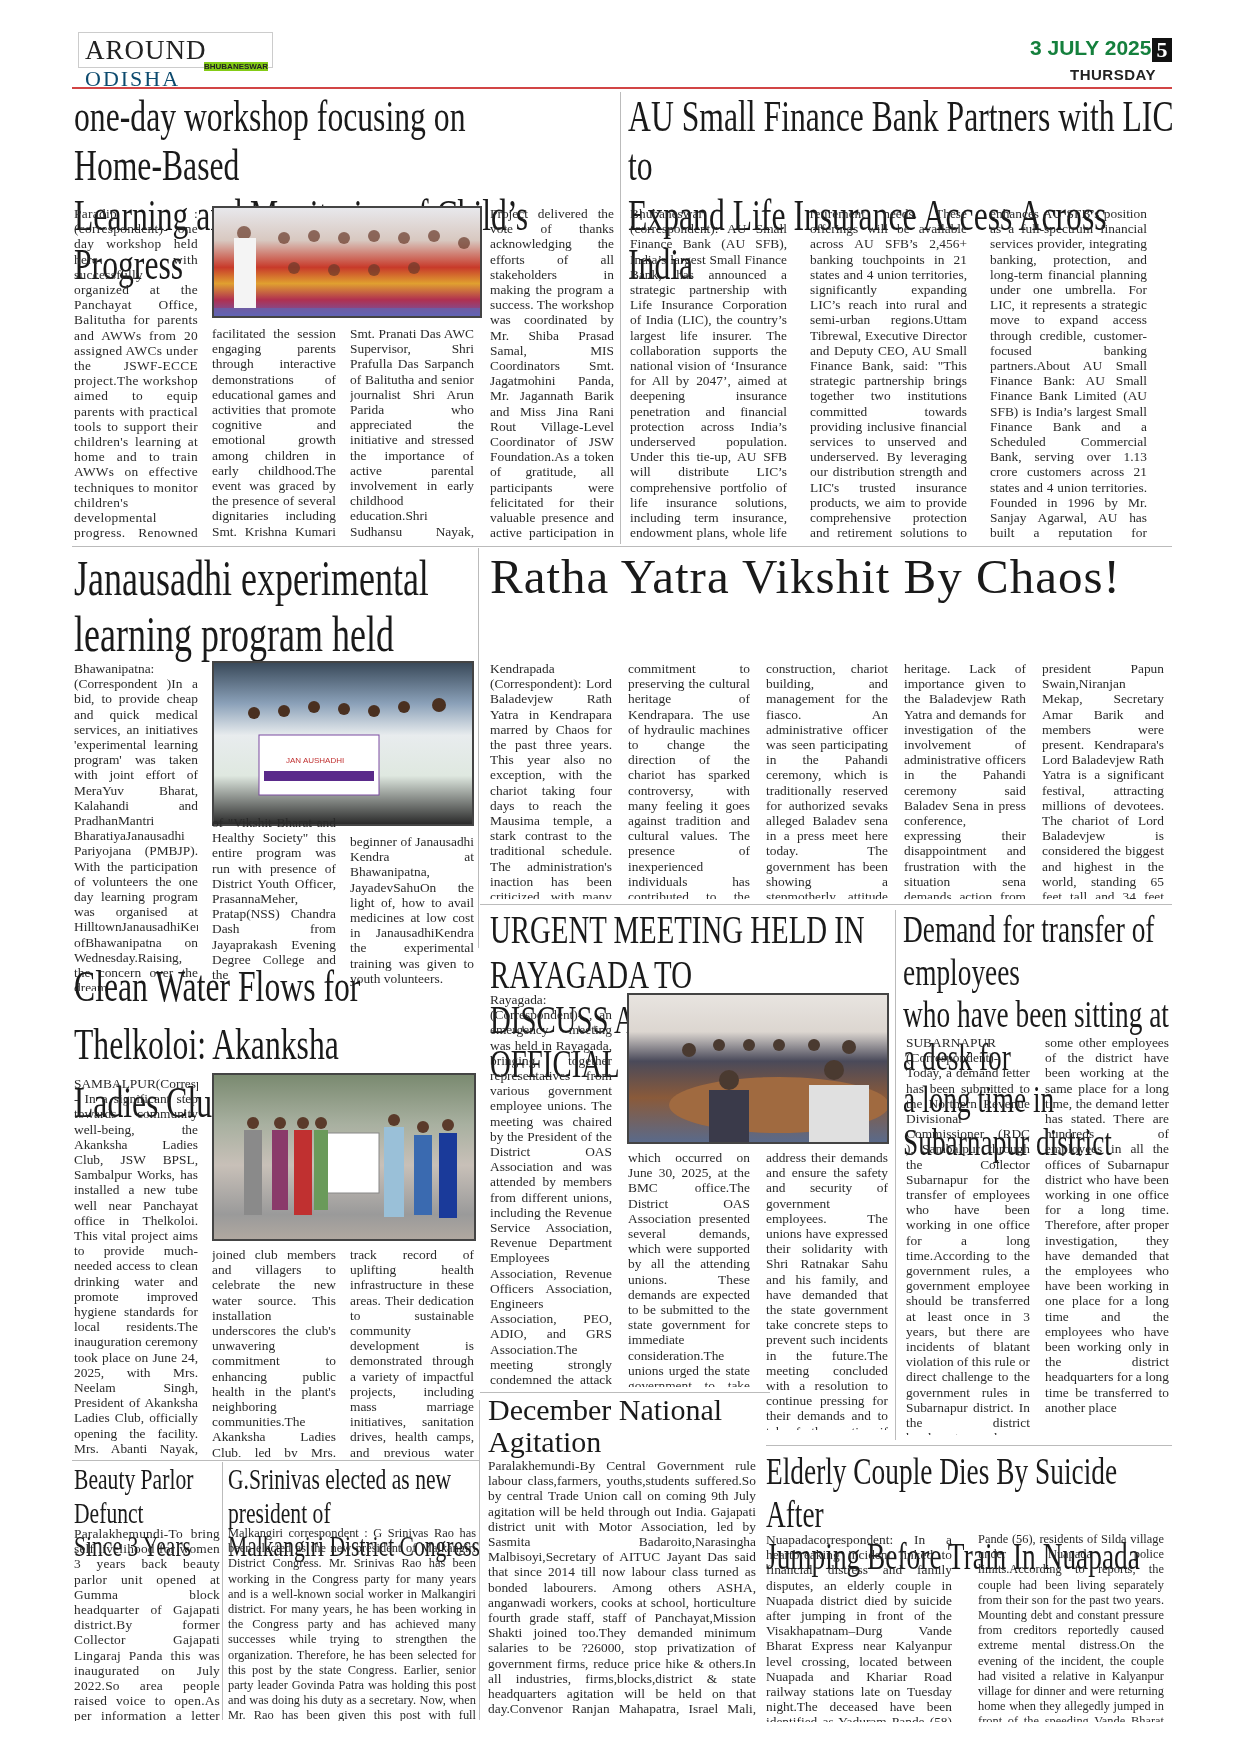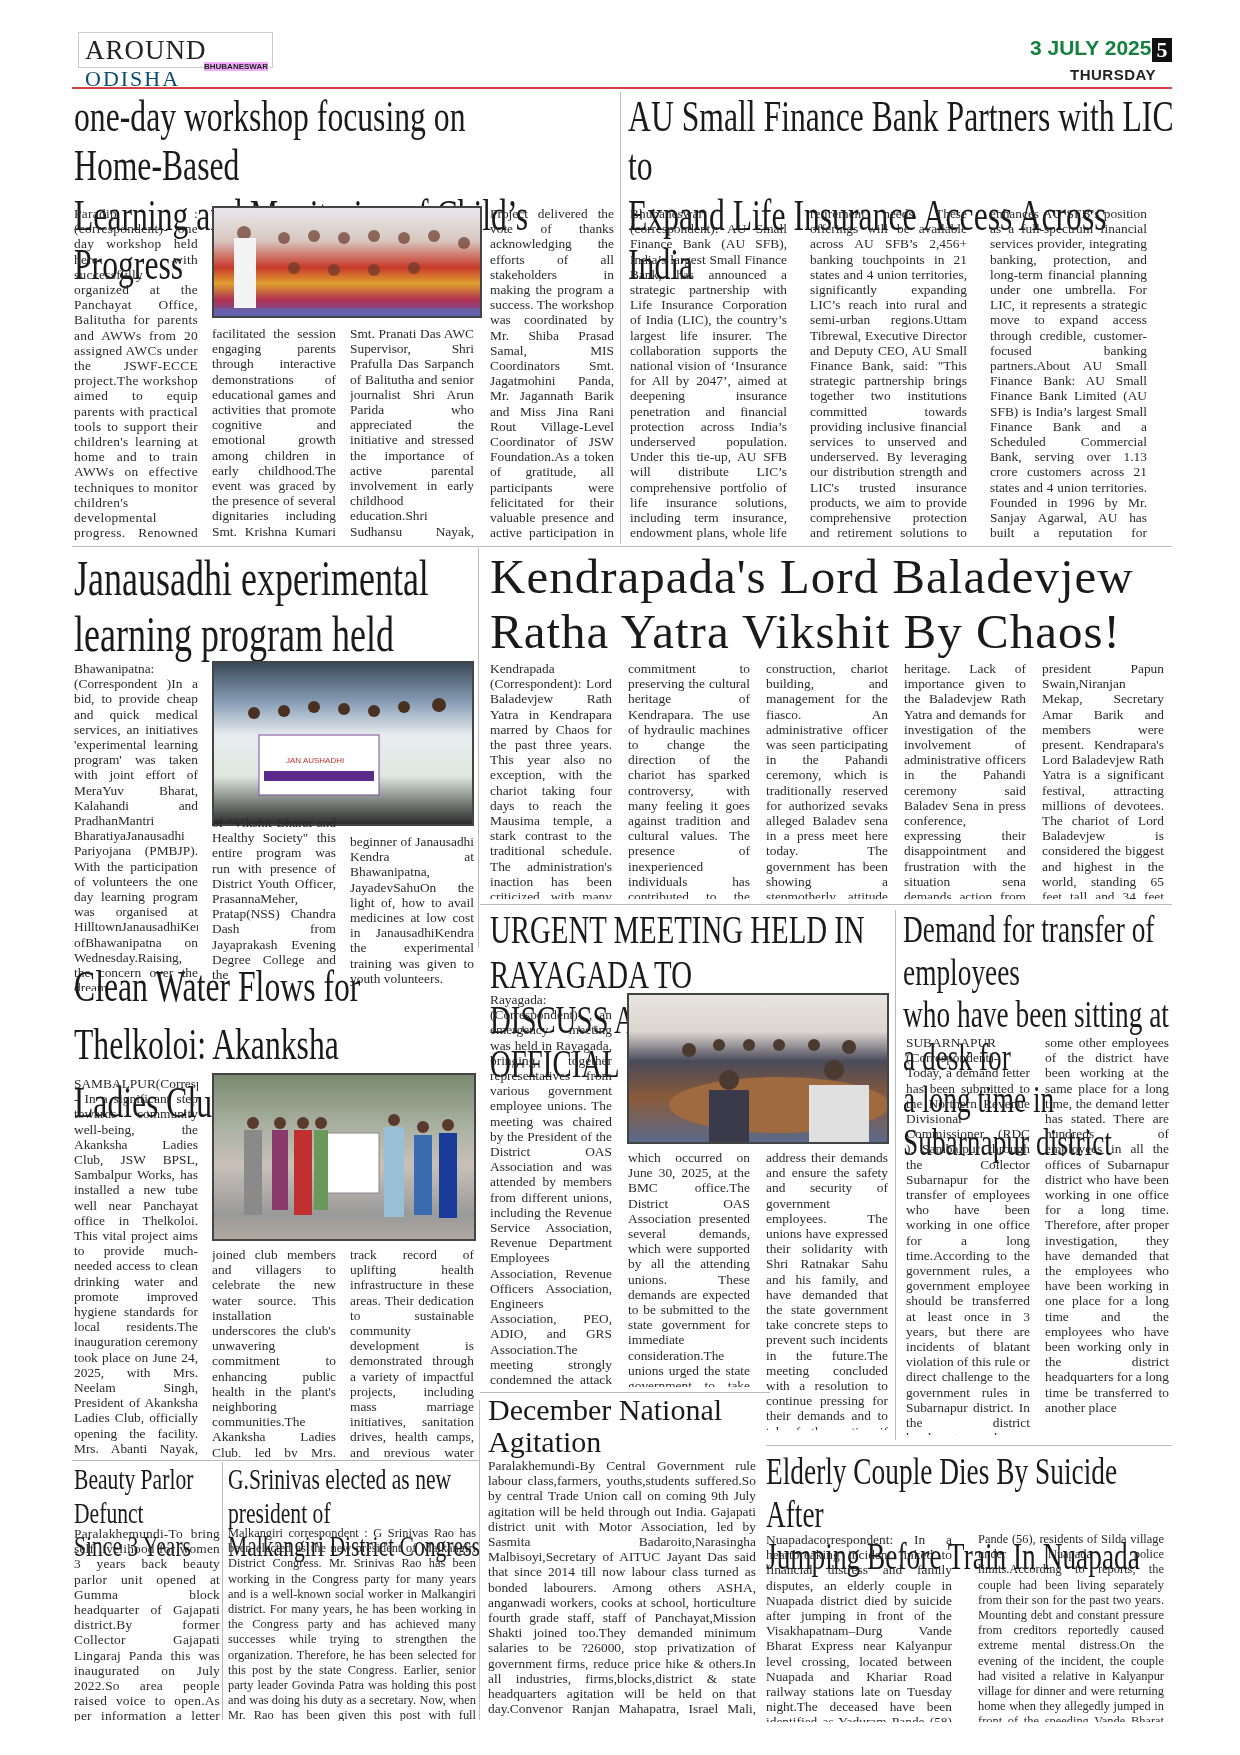--- a/index.html
+++ b/index.html
@@ -1,20 +1,20 @@
 <!DOCTYPE html>
 <html><head>
 <meta charset="utf-8">
 <style>
 *{box-sizing:border-box;margin:0;padding:0}
 body{width:1240px;height:1755px;background:#fff;position:relative;overflow:hidden;font-family:"Liberation Serif",serif;color:#222}
 .masthead-box{position:absolute;left:78px;top:32px;width:195px;height:36px;border:1px solid #ccc;padding:2px 6px}
 .mast-around{font-family:"Liberation Serif",serif;font-size:27px;letter-spacing:1px;color:#222}
 .mast-odisha{font-family:"Liberation Serif",serif;font-size:22px;letter-spacing:2px;color:#0c4a6e}
-.mast-bbsr{position:absolute;right:4px;bottom:-4px;font-family:"Liberation Sans",sans-serif;font-size:8px;font-weight:bold;color:#222;background:#f0abfc}
+.mast-bbsr{position:absolute;right:4px;bottom:-4px;font-family:"Liberation Sans",sans-serif;font-size:8px;font-weight:bold;color:#222;background:#84cc16}
 .date{position:absolute;left:1030px;top:36px;font-family:"Liberation Sans",sans-serif;font-weight:bold;font-size:21px;color:#15803d}
 .pageno{position:absolute;left:1152px;top:38px;width:20px;height:24px;background:#111;color:#fff;font-family:"Liberation Serif",serif;font-weight:bold;font-size:22px;text-align:center;line-height:24px}
 .day{position:absolute;left:1070px;top:66px;font-family:"Liberation Sans",sans-serif;font-weight:bold;font-size:15px;letter-spacing:.5px}
 .redrule{position:absolute;left:72px;top:87px;width:1100px;height:2px;background:#d24545}
 .hl{position:absolute;font-family:"Liberation Serif",serif;color:#1a1a1a;line-height:1.12;transform-origin:left top}
 .cond{transform:scaleX(.72)}
 .col{position:absolute;font-size:13.4px;line-height:15.2px;text-align:justify;color:#2a2a2a;overflow:hidden}
 .photo{position:absolute;border:2px solid #444;overflow:hidden}
 .vrule{position:absolute;width:1px;background:#bbb}
 .hrule{position:absolute;height:1px;background:#bbb}
@@ -91,21 +91,20 @@
         <circle cx="190" cy="44" r="6"></circle>
         <circle cx="225" cy="42" r="7"></circle>
       </g>
     </svg>
 </div>
 <div class="col" style="left:212px;top:815px;width:124px;height:176px;">of "Vikshit Bharat and Healthy Society" this entire program was run with presence of District Youth Officer, PrasannaMeher, Pratap(NSS) Chandra Dash from Jayaprakash Evening Degree College and the</div>
 <div class="col" style="left:350px;top:834px;width:124px;height:176px;">beginner of Janausadhi Kendra at Bhawanipatna, JayadevSahuOn the light of, how to avail medicines at low cost in JanausadhiKendra the experimental training was given to youth volunteers.</div>
 <div class="vrule" style="left:478px;top:548px;height:400px"></div>
 
 <div class="hl" style="left:490px;top:550px;font-size:49px;width:690px;letter-spacing:1px">
-  <div>Kendrapada's Lord Baladevjew</div>
   <div>Ratha Yatra Vikshit By Chaos!</div>
 </div>
 <div class="col" style="left:490px;top:661px;width:122px;height:238px;">Kendrapada (Correspondent): Lord Baladevjew Rath Yatra in Kendrapara marred by Chaos for the past three years. This year also no exception, with the chariot taking four days to reach the Mausima temple, a stark contrast to the traditional schedule. The administration's inaction has been criticized, with many questioning the government's</div>
 <div class="col" style="left:628px;top:661px;width:122px;height:238px;">commitment to preserving the cultural heritage of Kendrapara. The use of hydraulic machines to change the direction of the chariot has sparked controversy, with many feeling it goes against tradition and cultural values. The presence of inexperienced individuals has contributed to the chaos, with some blaming the road</div>
 <div class="col" style="left:766px;top:661px;width:122px;height:238px;">construction, chariot building, and management for the fiasco. An administrative officer was seen participating in the Pahandi ceremony, which is traditionally reserved for authorized sevaks alleged Baladev sena in a press meet here today. The government has been showing a stepmotherly attitude towards Kendrapara's cultural</div>
 <div class="col" style="left:904px;top:661px;width:122px;height:238px;">heritage. Lack of importance given to the Baladevjew Rath Yatra and demands for investigation of the involvement of administrative officers in the Pahandi ceremony said Baladev Sena in press conference, expressing their disappointment and frustration with the situation sena demands action from the authorities. In this conference Sena</div>
 <div class="col" style="left:1042px;top:661px;width:122px;height:238px;">president Papun Swain,Niranjan Mekap, Secretary Amar Barik and members were present. Kendrapara's Lord Baladevjew Rath Yatra is a significant festival, attracting millions of devotees. The chariot of Lord Baladevjew is considered the biggest and highest in the world, standing 65 feet tall and 34 feet broad, with 14 wheels made of Sala wood in every years.</div>
 
 <div class="hrule" style="left:480px;top:904px;width:692px"></div>
 

